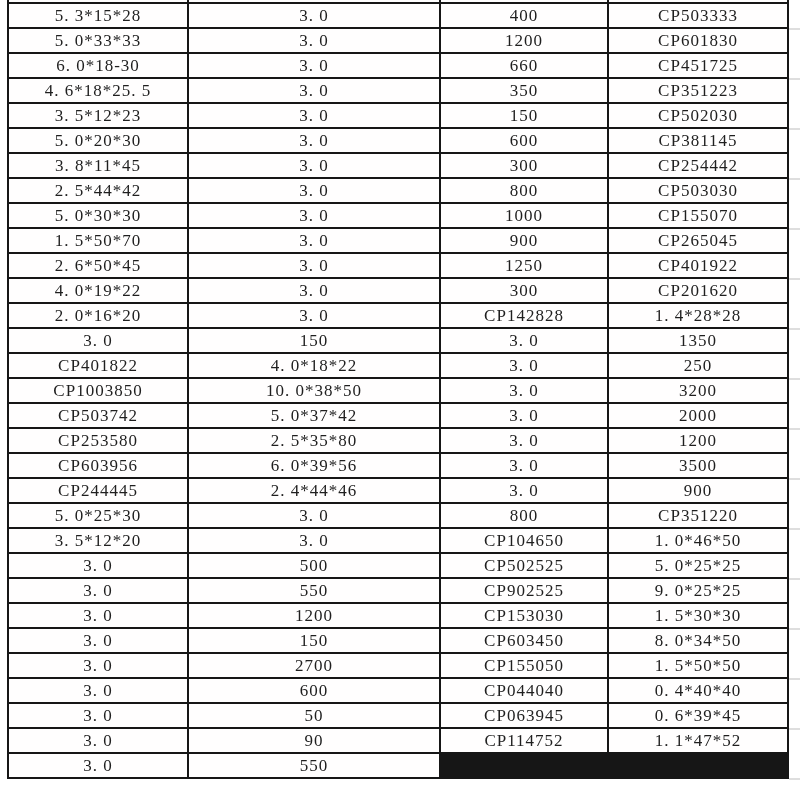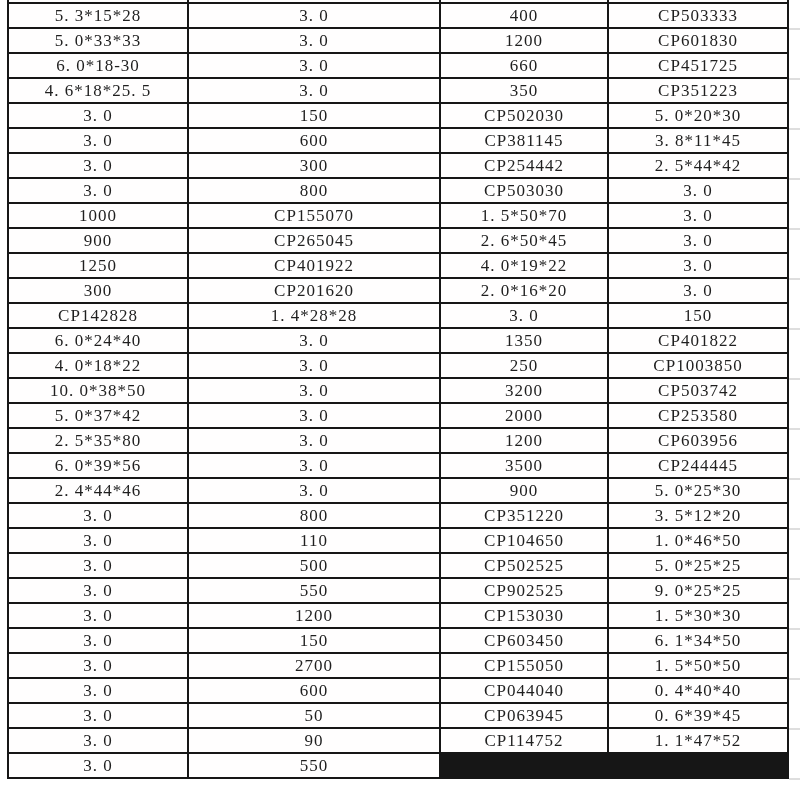--- a/index.html
+++ b/index.html
@@ -69,35 +69,37 @@
     <div class="cell">1200</div>
     <div class="cell">CP601830</div>
     <div class="cell">6. 0*18-30</div>
     <div class="cell">3. 0</div>
     <div class="cell">660</div>
     <div class="cell">CP451725</div>
     <div class="cell">4. 6*18*25. 5</div>
     <div class="cell">3. 0</div>
     <div class="cell">350</div>
     <div class="cell">CP351223</div>
+    <div class="cell">3. 5*12*23</div>
     <div class="cell">3. 0</div>
     <div class="cell">150</div>
     <div class="cell">CP502030</div>
     <div class="cell">5. 0*20*30</div>
     <div class="cell">3. 0</div>
     <div class="cell">600</div>
     <div class="cell">CP381145</div>
     <div class="cell">3. 8*11*45</div>
     <div class="cell">3. 0</div>
     <div class="cell">300</div>
     <div class="cell">CP254442</div>
     <div class="cell">2. 5*44*42</div>
     <div class="cell">3. 0</div>
     <div class="cell">800</div>
     <div class="cell">CP503030</div>
+    <div class="cell">5. 0*30*30</div>
     <div class="cell">3. 0</div>
     <div class="cell">1000</div>
     <div class="cell">CP155070</div>
     <div class="cell">1. 5*50*70</div>
     <div class="cell">3. 0</div>
     <div class="cell">900</div>
     <div class="cell">CP265045</div>
     <div class="cell">2. 6*50*45</div>
     <div class="cell">3. 0</div>
     <div class="cell">1250</div>
@@ -105,21 +107,20 @@
     <div class="cell">4. 0*19*22</div>
     <div class="cell">3. 0</div>
     <div class="cell">300</div>
     <div class="cell">CP201620</div>
     <div class="cell">2. 0*16*20</div>
     <div class="cell">3. 0</div>
     <div class="cell">CP142828</div>
     <div class="cell">1. 4*28*28</div>
     <div class="cell">3. 0</div>
     <div class="cell">150</div>
-    <div class="cell">6. 0*24*40</div>
     <div class="cell">3. 0</div>
     <div class="cell">1350</div>
     <div class="cell">CP401822</div>
     <div class="cell">4. 0*18*22</div>
     <div class="cell">3. 0</div>
     <div class="cell">250</div>
     <div class="cell">CP1003850</div>
     <div class="cell">10. 0*38*50</div>
     <div class="cell">3. 0</div>
     <div class="cell">3200</div>
@@ -138,39 +139,38 @@
     <div class="cell">CP244445</div>
     <div class="cell">2. 4*44*46</div>
     <div class="cell">3. 0</div>
     <div class="cell">900</div>
     <div class="cell">5. 0*25*30</div>
     <div class="cell">3. 0</div>
     <div class="cell">800</div>
     <div class="cell">CP351220</div>
     <div class="cell">3. 5*12*20</div>
     <div class="cell">3. 0</div>
-    <div class="cell">110</div>
     <div class="cell">CP104650</div>
     <div class="cell">1. 0*46*50</div>
     <div class="cell">3. 0</div>
     <div class="cell">500</div>
     <div class="cell">CP502525</div>
     <div class="cell">5. 0*25*25</div>
     <div class="cell">3. 0</div>
     <div class="cell">550</div>
     <div class="cell">CP902525</div>
     <div class="cell">9. 0*25*25</div>
     <div class="cell">3. 0</div>
     <div class="cell">1200</div>
     <div class="cell">CP153030</div>
     <div class="cell">1. 5*30*30</div>
     <div class="cell">3. 0</div>
     <div class="cell">150</div>
     <div class="cell">CP603450</div>
-    <div class="cell">6. 1*34*50</div>
+    <div class="cell">8. 0*34*50</div>
     <div class="cell">3. 0</div>
     <div class="cell">2700</div>
     <div class="cell">CP155050</div>
     <div class="cell">1. 5*50*50</div>
     <div class="cell">3. 0</div>
     <div class="cell">600</div>
     <div class="cell">CP044040</div>
     <div class="cell">0. 4*40*40</div>
     <div class="cell">3. 0</div>
     <div class="cell">50</div>

